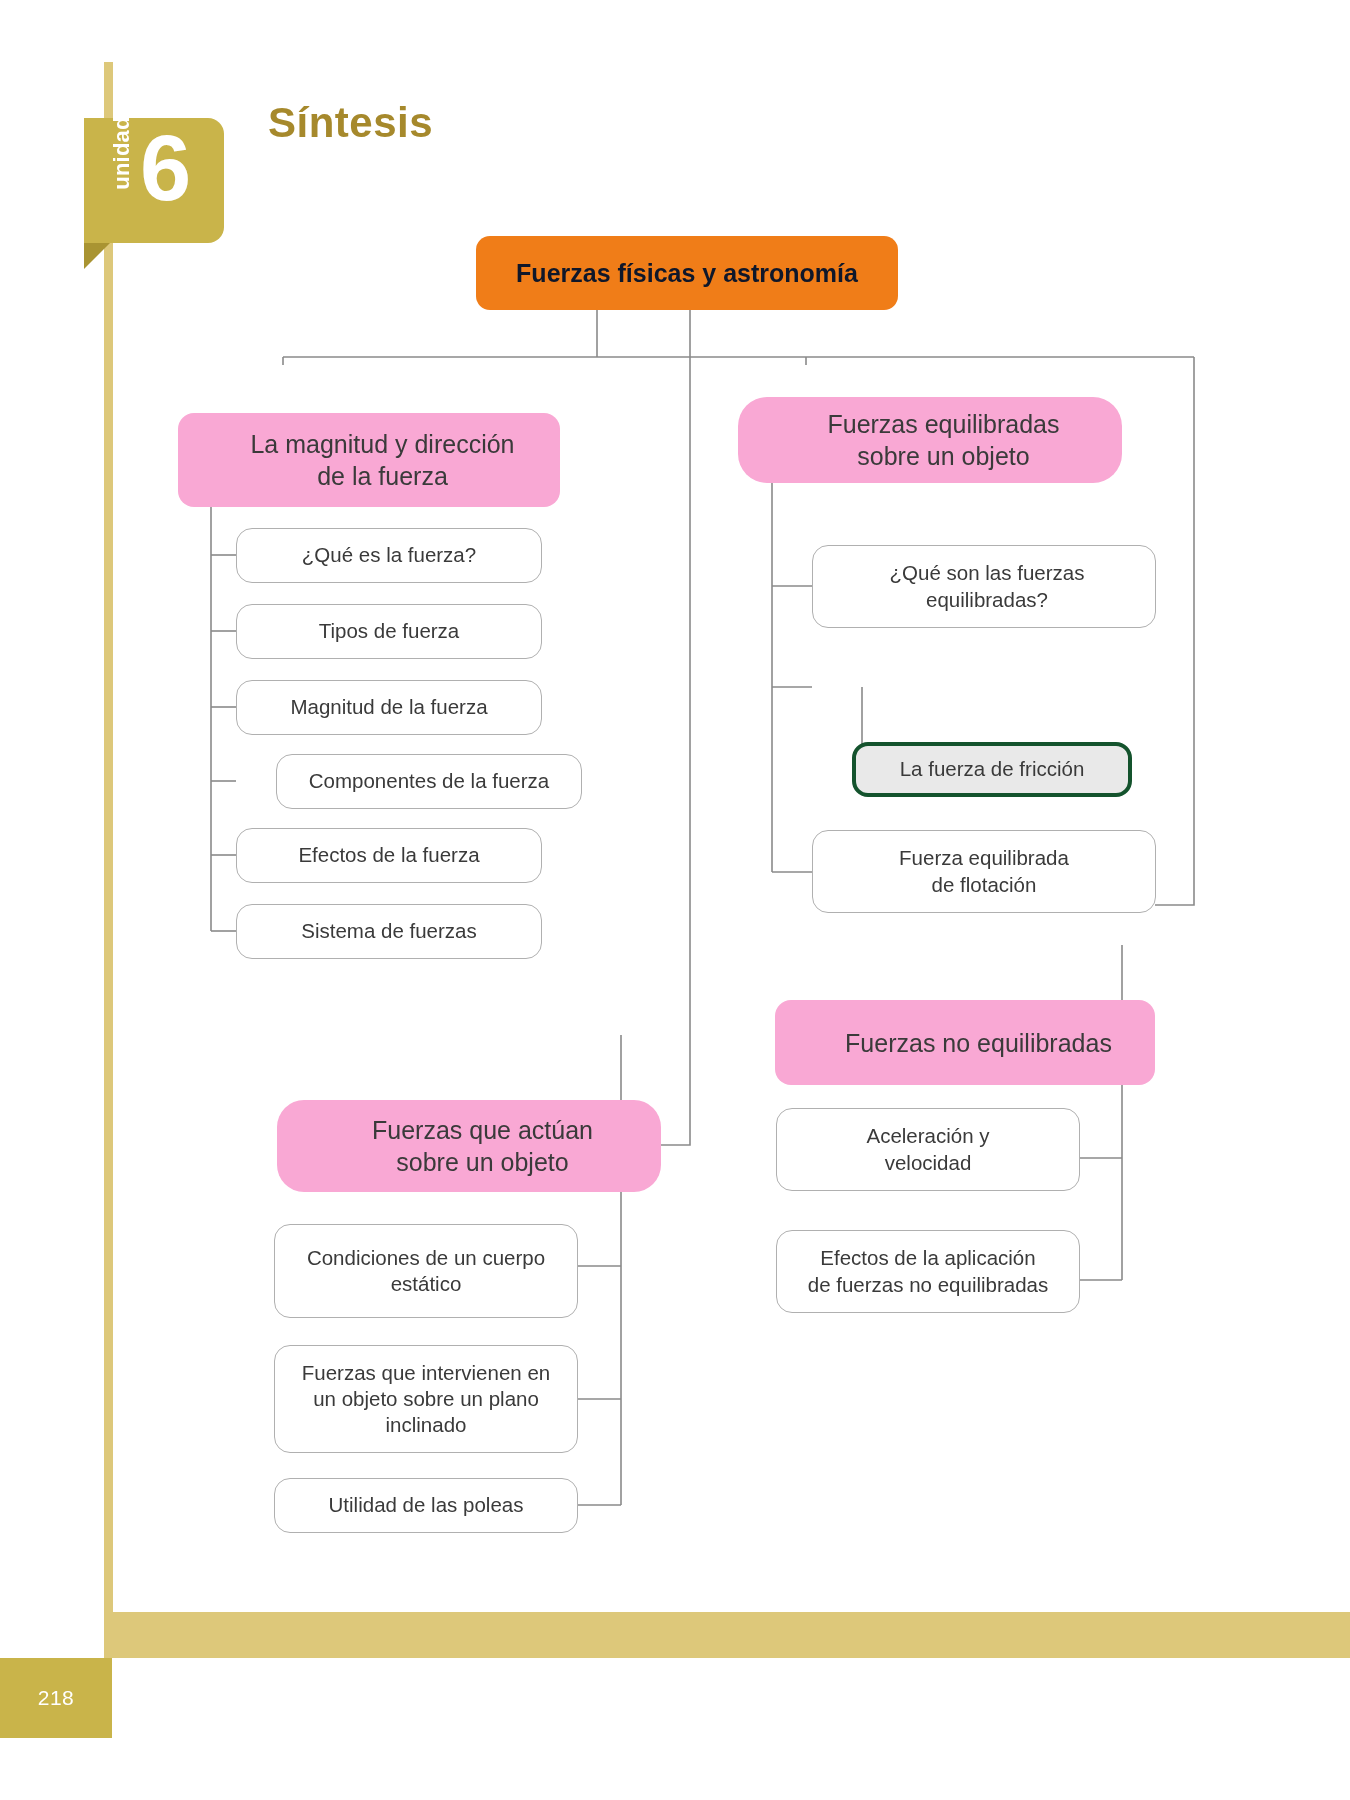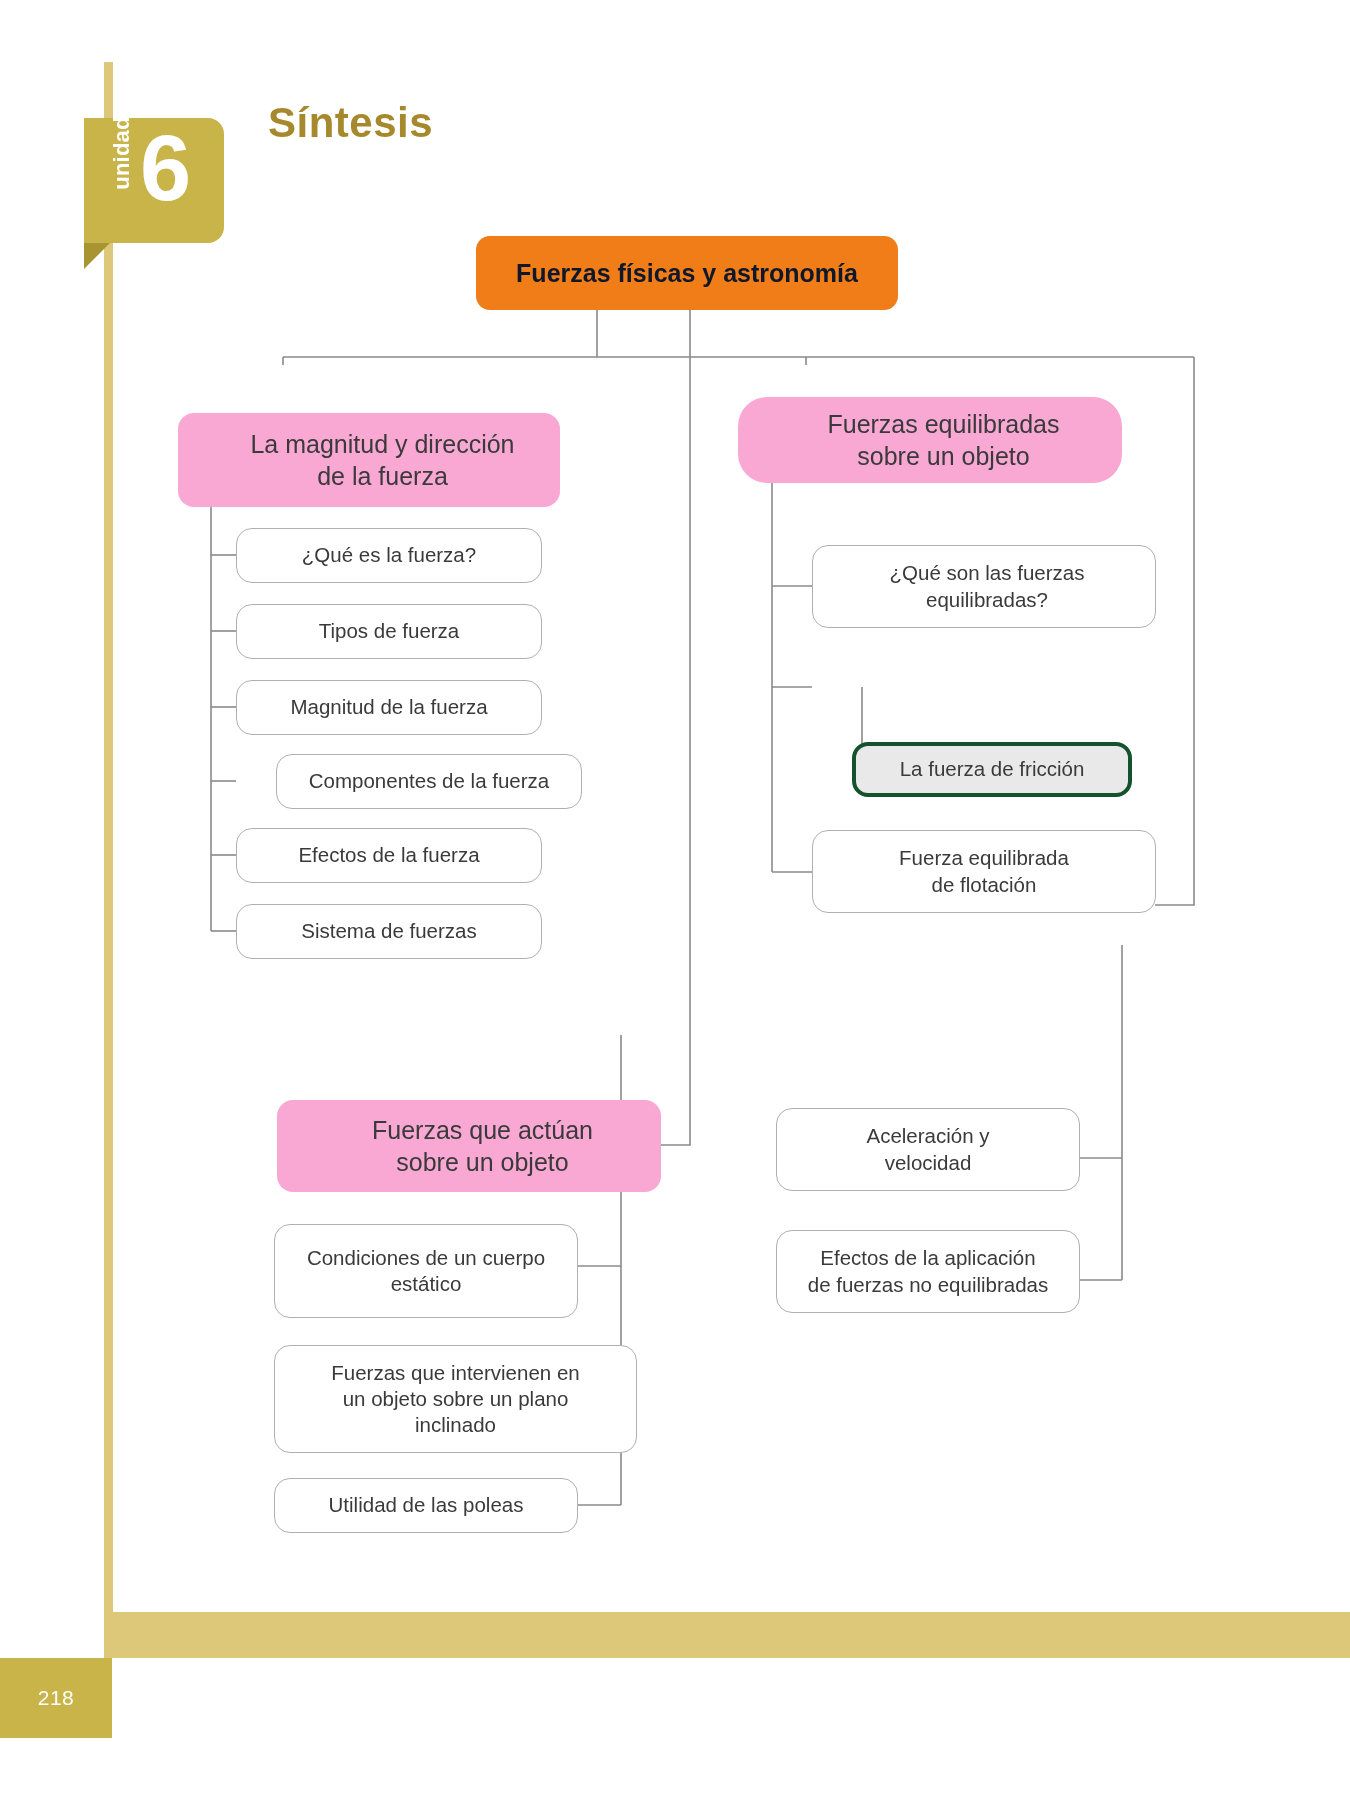--- a/index.html
+++ b/index.html
@@ -270,30 +270,31 @@
 
     <div class="node node-l1" style="left:738px; top:397px; width:384px; height:86px; white-space:pre-line;border-radius:29px;">Fuerzas equilibradas
 sobre un objeto</div>
 
     <div class="node node-leaf" style="left:812px; top:545px; width:344px; height:83px; white-space:pre-line;padding-left:16px;">¿Qué son las fuerzas
 equilibradas?</div>
     <div class="node node-leaf-gray" style="left:852px; top:742px; width:280px; height:55px;">La fuerza de fricción</div>
     <div class="node node-leaf" style="left:812px; top:830px; width:344px; height:83px; white-space:pre-line;">Fuerza equilibrada
 de flotación</div>
 
+    <div class="node node-l1" style="left:775px; top:1000px; width:380px; height:85px;">Fuerzas no equilibradas</div>
 
     <div class="node node-leaf" style="left:776px; top:1108px; width:304px; height:83px; white-space:pre-line;">Aceleración y
 velocidad</div>
     <div class="node node-leaf" style="left:776px; top:1230px; width:304px; height:83px; white-space:pre-line;">Efectos de la aplicación
 de fuerzas no equilibradas</div>
 
-    <div class="node node-l1" style="left:277px; top:1100px; width:384px; height:92px; white-space:pre-line;">Fuerzas que actúan
+    <div class="node node-l1" style="left:277px; top:1100px; width:384px; height:92px; white-space:pre-line;border-radius:27px;">Fuerzas que actúan
 sobre un objeto</div>
 
     <div class="node node-leaf" style="left:274px; top:1224px; width:304px; height:94px; white-space:pre-line;">Condiciones de un cuerpo
 estático</div>
-    <div class="node node-leaf" style="left:274px; top:1345px; width:363px; height:108px; white-space:pre-line;">Fuerzas que intervienen en
+    <div class="node node-leaf" style="left:274px; top:1345px; width:304px; height:108px; white-space:pre-line;">Fuerzas que intervienen en
 un objeto sobre un plano
 inclinado</div>
     <div class="node node-leaf" style="left:274px; top:1478px; width:304px; height:55px;">Utilidad de las poleas</div>
 
   </div>
 </div>
 
 </body></html>

